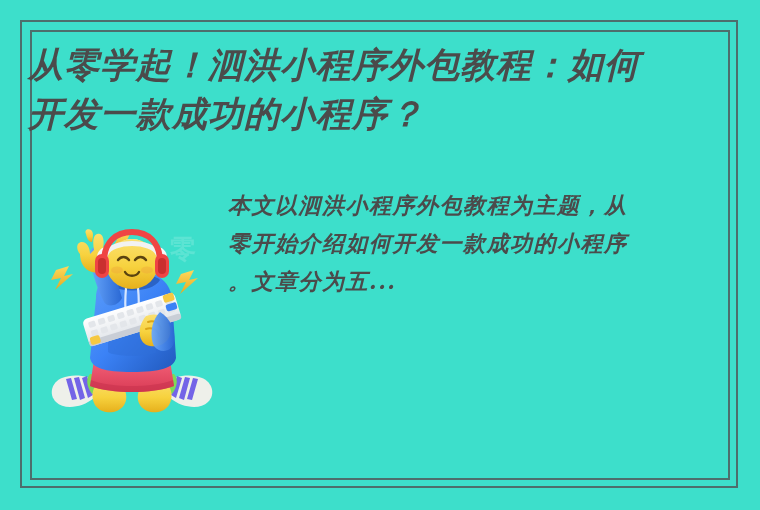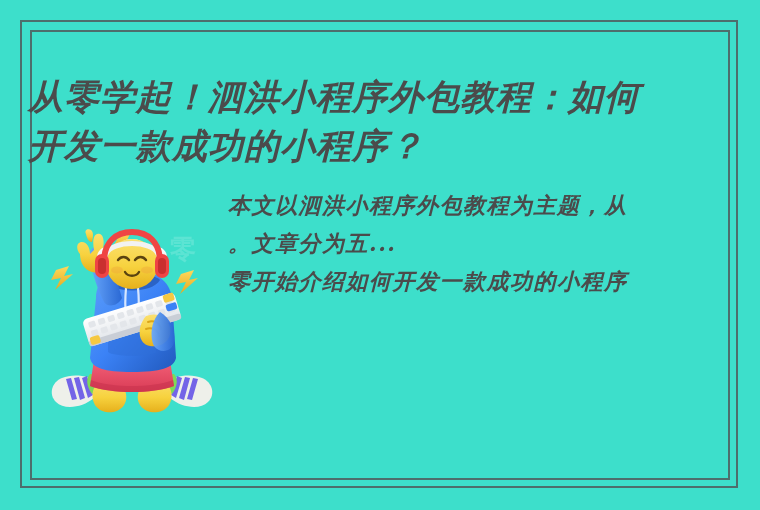--- a/index.html
+++ b/index.html
@@ -37,21 +37,21 @@
     width: 700px;
     height: 450px;
     border: 2px solid #4d6e6c;
     box-sizing: border-box;
     pointer-events: none;
   }
   
   .title {
     position: absolute;
     left: 28px;
-    top: 72px;
+    top: 40px;
     width: 706px;
     font-family: "DejaVu Serif", serif;
     font-size: 35px;
     line-height: 49px;
     font-weight: 700;
     font-style: italic;
     letter-spacing: 1px;
     color: #4b4b4b;
     white-space: pre-line;
   }
@@ -96,22 +96,22 @@
 <div id="poster">
 
   <div class="frame-outer"></div>
   <div class="frame-inner"></div>
 
   <div class="title">从零学起！泗洪小程序外包教程：如何
 开发一款成功的小程序？</div>
 
   <div class="body-text">
     <div>本文以泗洪小程序外包教程为主题，从</div>
+    <div>零开始介绍如何开发一款成功的小程序</div>
     <div>。文章分为五...</div>
-    <div>零开始介绍如何开发一款成功的小程序</div>
   </div>
 
   <div class="watermark">零</div>
 
   <div id="illo">
     <svg width="180" height="195" viewBox="0 0 180 195" xmlns="http://www.w3.org/2000/svg">
       <defs>
         <linearGradient id="gSkin" x1="0" y1="0" x2="0" y2="1">
           <stop offset="0" stop-color="#fbe070"></stop>
           <stop offset="0.55" stop-color="#f7d23e"></stop>

